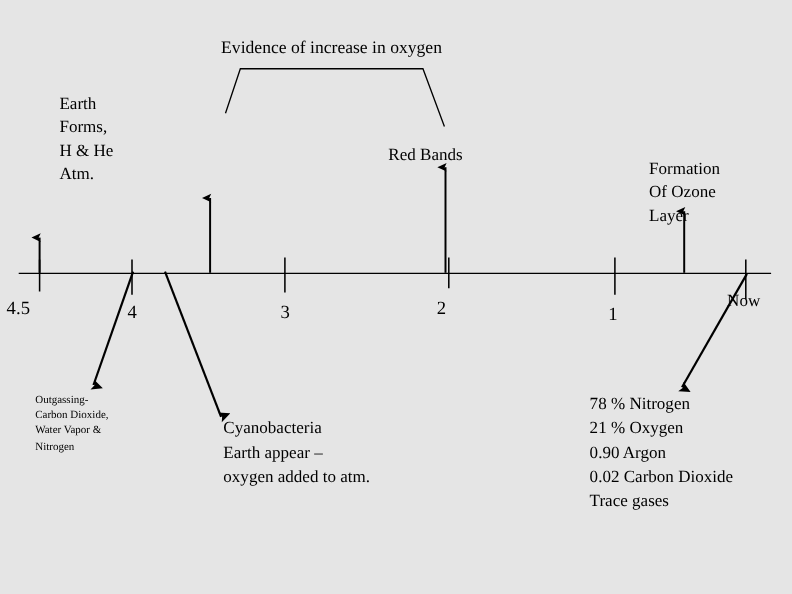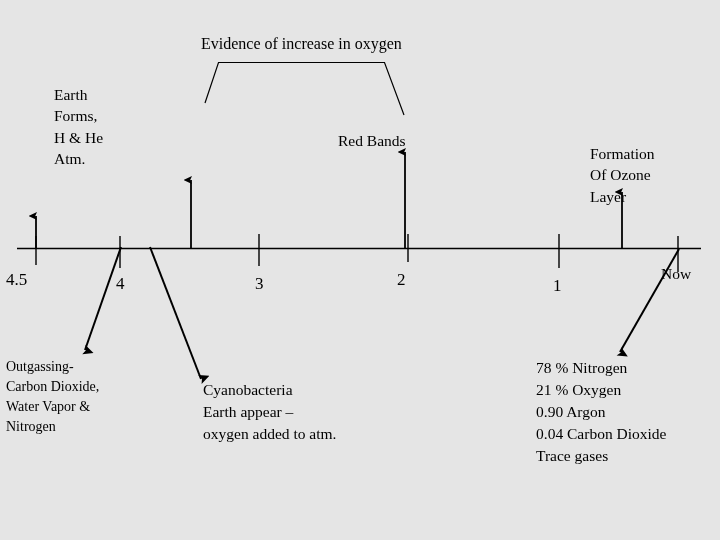--- a/index.html
+++ b/index.html
@@ -42,35 +42,35 @@
     line-height: 1.38;
     margin-left: 44px;
   }
   #label-banded {
     left: 160px;
     top: 123px;
     font-size: 15.5px;
     line-height: 1.38;
   }
   #label-redbands {
-    left: 338px;
+    left: 353px;
     top: 131px;
     font-size: 15.5px;
   }
   #label-ozone {
     left: 590px;
     top: 123px;
     font-size: 15.5px;
     line-height: 1.38;
     margin-top: 20px;
   }
   #label-outgassing {
-    left: 6px;
+    left: 32px;
     top: 357px;
-    font-size: 14px;
+    font-size: 10px;
     line-height: 1.42;
   }
   #label-cyano {
     left: 203px;
     top: 379px;
     font-size: 15.5px;
     line-height: 1.42;
   }
   #label-composition {
     left: 536px;
@@ -157,16 +157,16 @@
 Water Vapor &amp;
 Nitrogen</div>
 
   <div class="lbl" id="label-cyano">Cyanobacteria
 Earth appear –
 oxygen added to atm.</div>
 
   <div class="lbl" id="label-composition">78 % Nitrogen
 21 % Oxygen
 0.90 Argon
-0.04 Carbon Dioxide
+0.02 Carbon Dioxide
 Trace gases</div>
 
 </div>
 
 </body></html>

